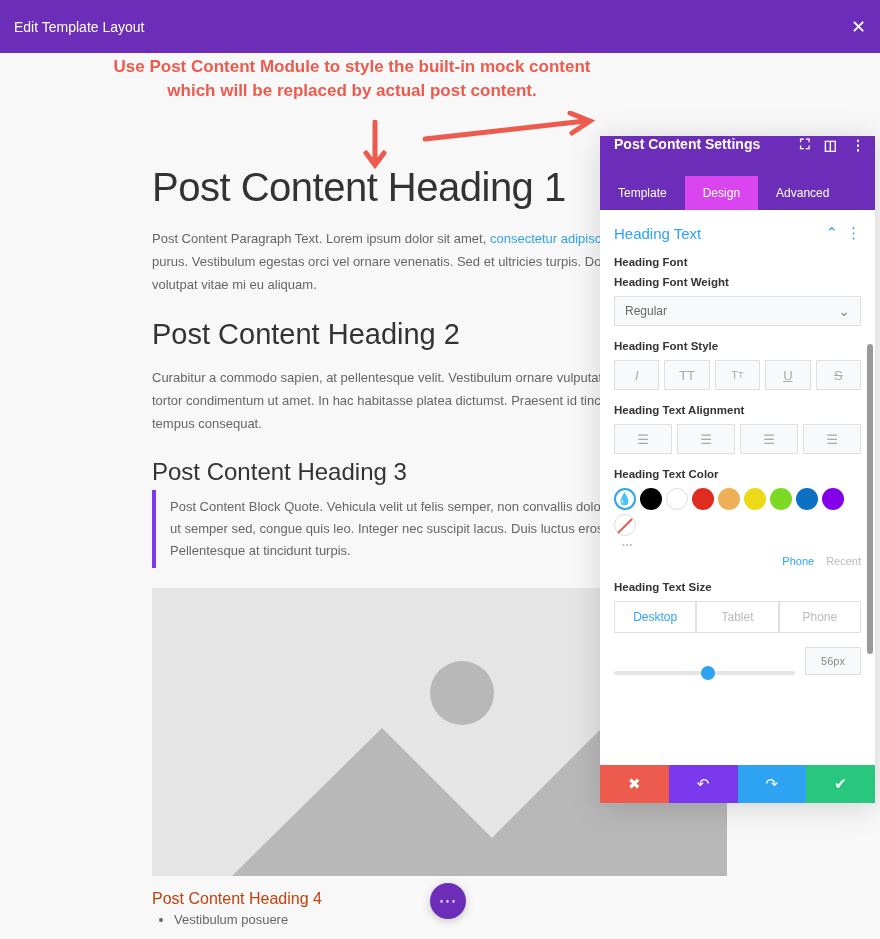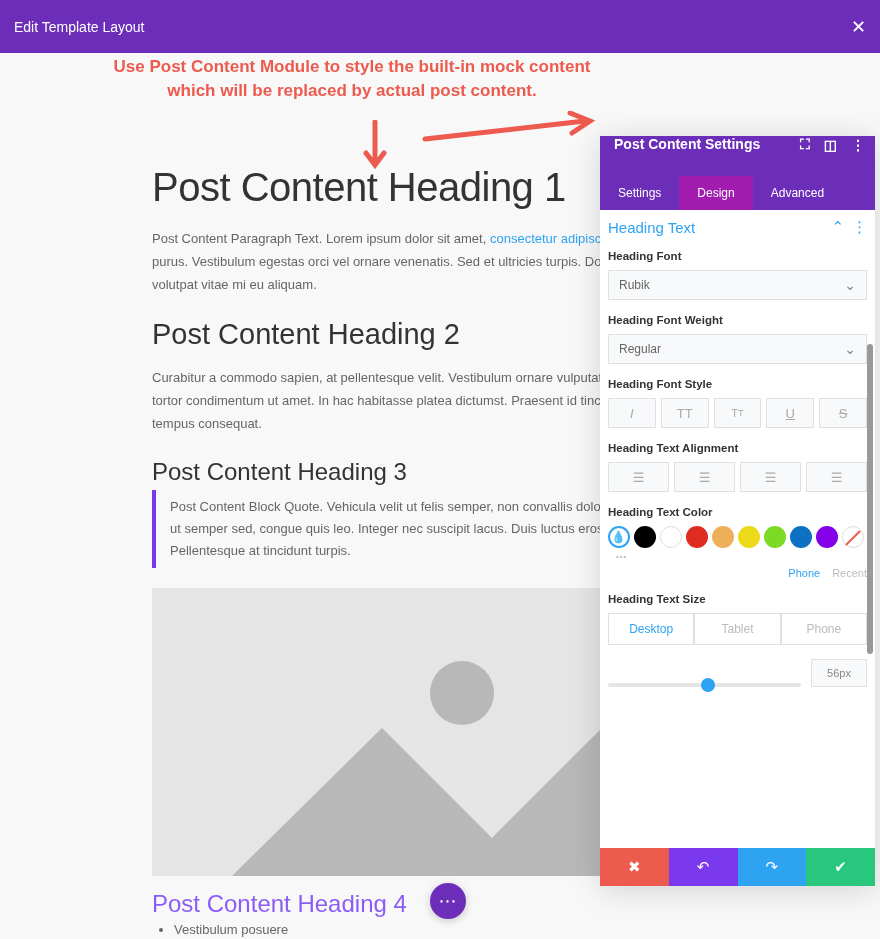--- a/index.html
+++ b/index.html
@@ -8,33 +8,33 @@
 .close-x{cursor:pointer;font-size:18px}
 .annotation{position:absolute;top:55px;left:94px;right:270px;text-align:center;color:#ed5a4e;font-weight:700;font-size:17px;line-height:1.4}
 .arrow1{position:absolute;top:120px;left:361px;color:#ed5a4e}
 .arrow2{position:absolute;top:111px;left:420px;color:#ed5a4e}
 .content{position:absolute;top:110px;left:152px;width:575px;padding-top:55px}
 .content h1{font-size:40px;font-weight:400;color:#333;margin-bottom:18px;letter-spacing:-0.5px}
 .content p{font-size:13px;color:#666;line-height:1.75;margin-bottom:22px}
 .content a{color:#2ea3f2;text-decoration:none}
 .content h2{font-size:29px;font-weight:400;color:#333;margin-bottom:16px}
 .content h3{font-size:24px;font-weight:400;color:#333;margin-bottom:4px}
-.content h4{font-size:24px;font-weight:400;color:#8b5cf6;margin:14px 0 0}
+.content h4{font-size:16px;font-weight:400;color:#c2410c;margin:14px 0 0}
 .bq{border-left:4px solid #7b39ed;padding:6px 0 6px 14px;font-size:13px;color:#666;line-height:1.7;margin-bottom:20px}
 .ph{width:100%;height:288px;background:#e5e5e5;position:relative;overflow:hidden}
 .content ul{list-style:disc;padding-left:22px;font-size:13px;color:#666;line-height:1.8}
 .fab{position:absolute;bottom:20px;left:430px;width:36px;height:36px;border-radius:50%;background:#6c2eb9;color:#fff;display:flex;align-items:center;justify-content:center;font-size:18px;letter-spacing:1px;cursor:pointer;box-shadow:0 2px 8px rgba(0,0,0,.2)}
 .panel{position:absolute;top:136px;right:5px;width:275px;background:#fff;box-shadow:0 4px 30px rgba(0,0,0,.15);display:flex;flex-direction:column}
 .phead{background:#6c2eb9;color:#fff;height:40px;display:flex;align-items:flex-start;justify-content:space-between;padding:0 10px 0 14px;font-size:14px;font-weight:600}
 .picons{display:flex;gap:14px;align-items:center}
 .picons span{cursor:pointer;font-size:14px}
 .ptabs{display:flex;background:#6c2eb9}
 .ptab{flex:0 0 auto;padding:10px 18px;font-size:12px;color:#fff;cursor:pointer}
-.ptab.active{background:#a21caf}
-.pbody{padding:8px;overflow-y:auto;height:638px;position:relative}
+.ptab.active{background:#d946ef}
+.pbody{padding:14px;overflow-y:auto;height:555px;position:relative}
 .accordion{display:flex;justify-content:space-between;align-items:center;color:#2ea3f2;font-size:15px;font-weight:500;margin-bottom:14px;cursor:pointer}
 .accicons{display:flex;gap:8px;align-items:center;color:#2ea3f2}
 .htags{display:flex;gap:5px;margin-bottom:16px}
 .htag{flex:1;border:1px solid #e0e0e0;background:#f8f9fa;height:30px;display:flex;align-items:center;justify-content:center;font-size:11px;color:#2ea3f2;cursor:pointer;font-weight:600}
 .htag.active{background:#2ea3f2;color:#fff;border-color:#2ea3f2}
 .lbl{font-size:11.5px;font-weight:600;color:#333;margin-bottom:8px}
 .sel{width:100%;height:30px;border:1px solid #e0e0e0;background:#f8f9fa;font-size:12px;padding:0 10px;color:#666;display:flex;align-items:center;justify-content:space-between;margin-bottom:14px;cursor:pointer}
 .sel::after{content:"⌄";font-size:14px;color:#888}
 .row5{display:flex;gap:5px;margin-bottom:14px}
 .sbtn{flex:1;height:30px;border:1px solid #e0e0e0;background:#f8f9fa;display:flex;align-items:center;justify-content:center;color:#aaa;cursor:pointer;font-size:13px}
@@ -109,36 +109,33 @@
 <div class="panel">
   <div class="phead">
     <span>Post Content Settings</span>
     <div class="picons">
       <span>⛶</span>
       <span>◫</span>
       <span>⋮</span>
     </div>
   </div>
   <div class="ptabs">
-    <div class="ptab">Settings</div>
+    <div class="ptab">Template</div>
     <div class="ptab active">Design</div>
     <div class="ptab">Advanced</div>
   </div>
   <div class="pbody">
     <div class="accordion">
       <span>Heading Text</span>
       <div class="accicons">
           <span>⌃</span>
           <span>⋮</span>
         </div>
     </div>
     <div class="lbl">Heading Font</div>
-    <div class="sel">
-        <span>Rubik</span>
-      </div>
     <div class="lbl">Heading Font Weight</div>
     <div class="sel">
         <span>Regular</span>
       </div>
     <div class="lbl">Heading Font Style</div>
     <div class="row5">
       <div class="sbtn">
           <i>I</i>
         </div>
       <div class="sbtn">TT</div>

